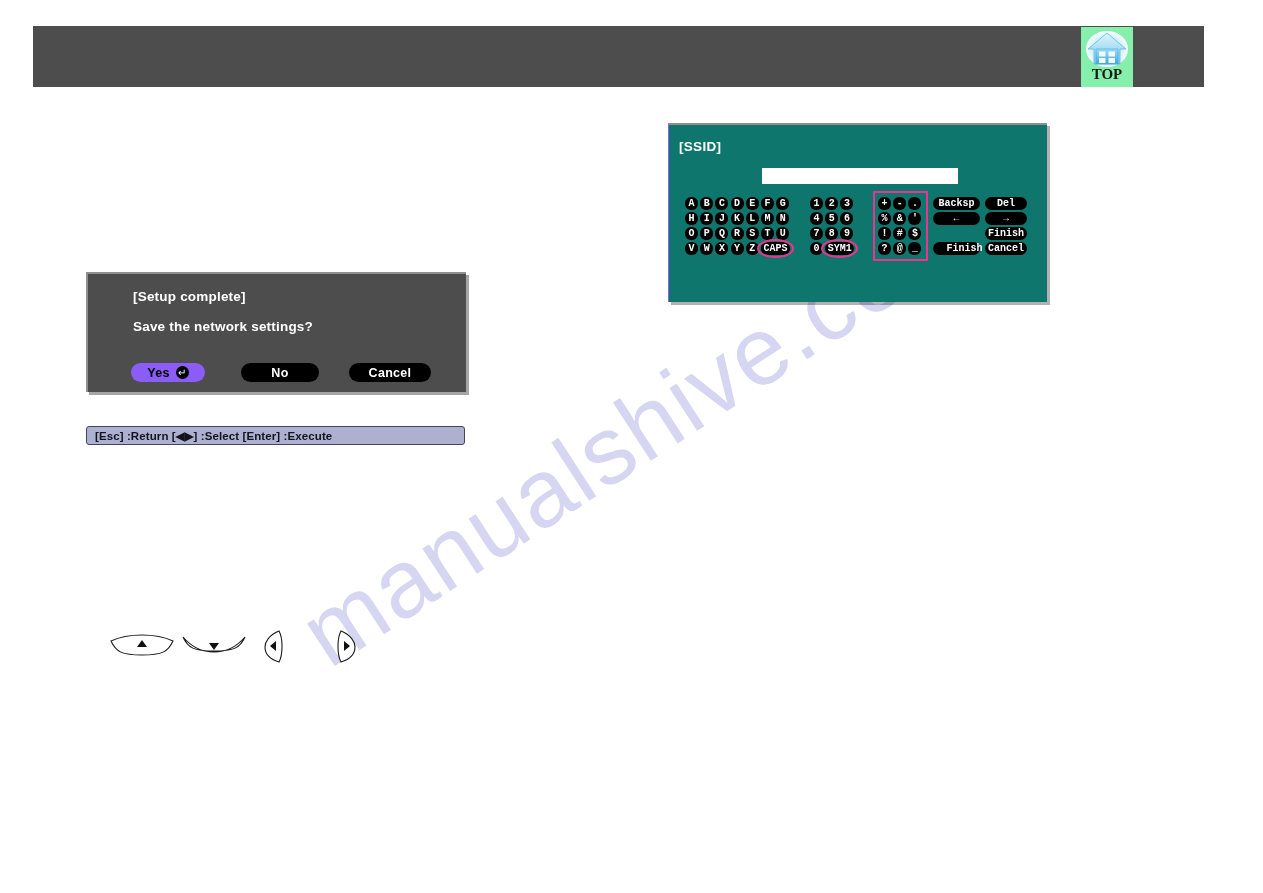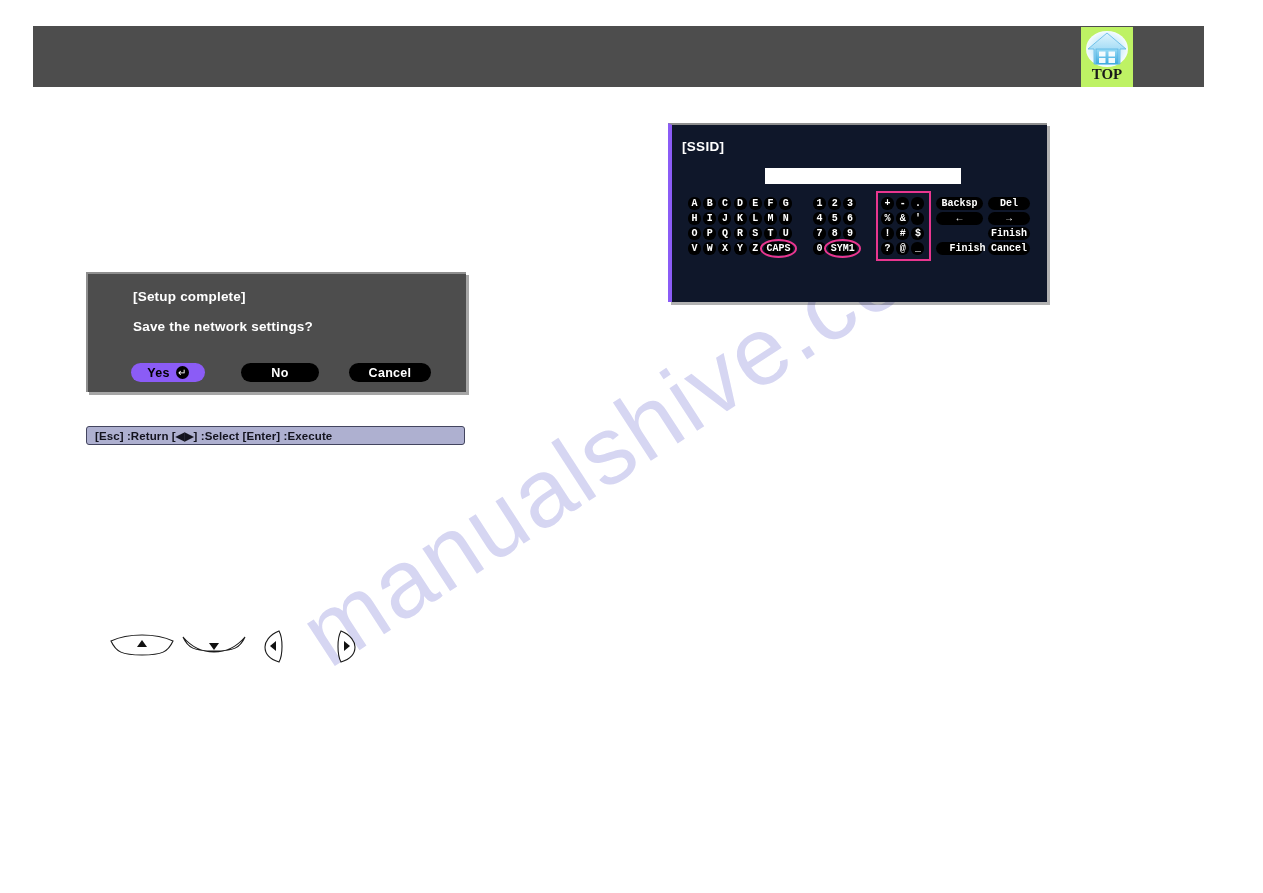--- a/index.html
+++ b/index.html
@@ -44,21 +44,21 @@
     height: 61px;
     background: #4d4d4d;
     z-index: 3;
   }
   #top-button {
     position: absolute;
     left: 1081px;
     top: 27px;
     width: 52px;
     height: 60px;
-    background: #bef264;
+    background: #86efac;
     z-index: 4;
     display: flex;
     flex-direction: column;
     align-items: center;
     justify-content: flex-start;
     padding-top: 3px;
     box-sizing: border-box;
   }
   #top-button .house-wrap {
     width: 44px;
@@ -171,23 +171,23 @@
     margin-top: 20px;
   }
 
   
   #ssid-panel {
     position: absolute;
     left: 668px;
     top: 123px;
     width: 379px;
     height: 179px;
-    background: #0f172a;
+    background: #0f766e;
     border-top: 2px solid #8f8f8f;
-    border-left: 4px solid #8b5cf6;
+    border-left: 1px solid #8b5cf6;
     box-shadow: 3px 3px 0 rgba(0,0,0,0.3);
     z-index: 3;
     box-sizing: border-box;
   }
   #ssid-panel .panel-title {
     position: absolute;
     left: 10px;
     top: 14px;
     font-size: 13.5px;
     font-weight: bold;

